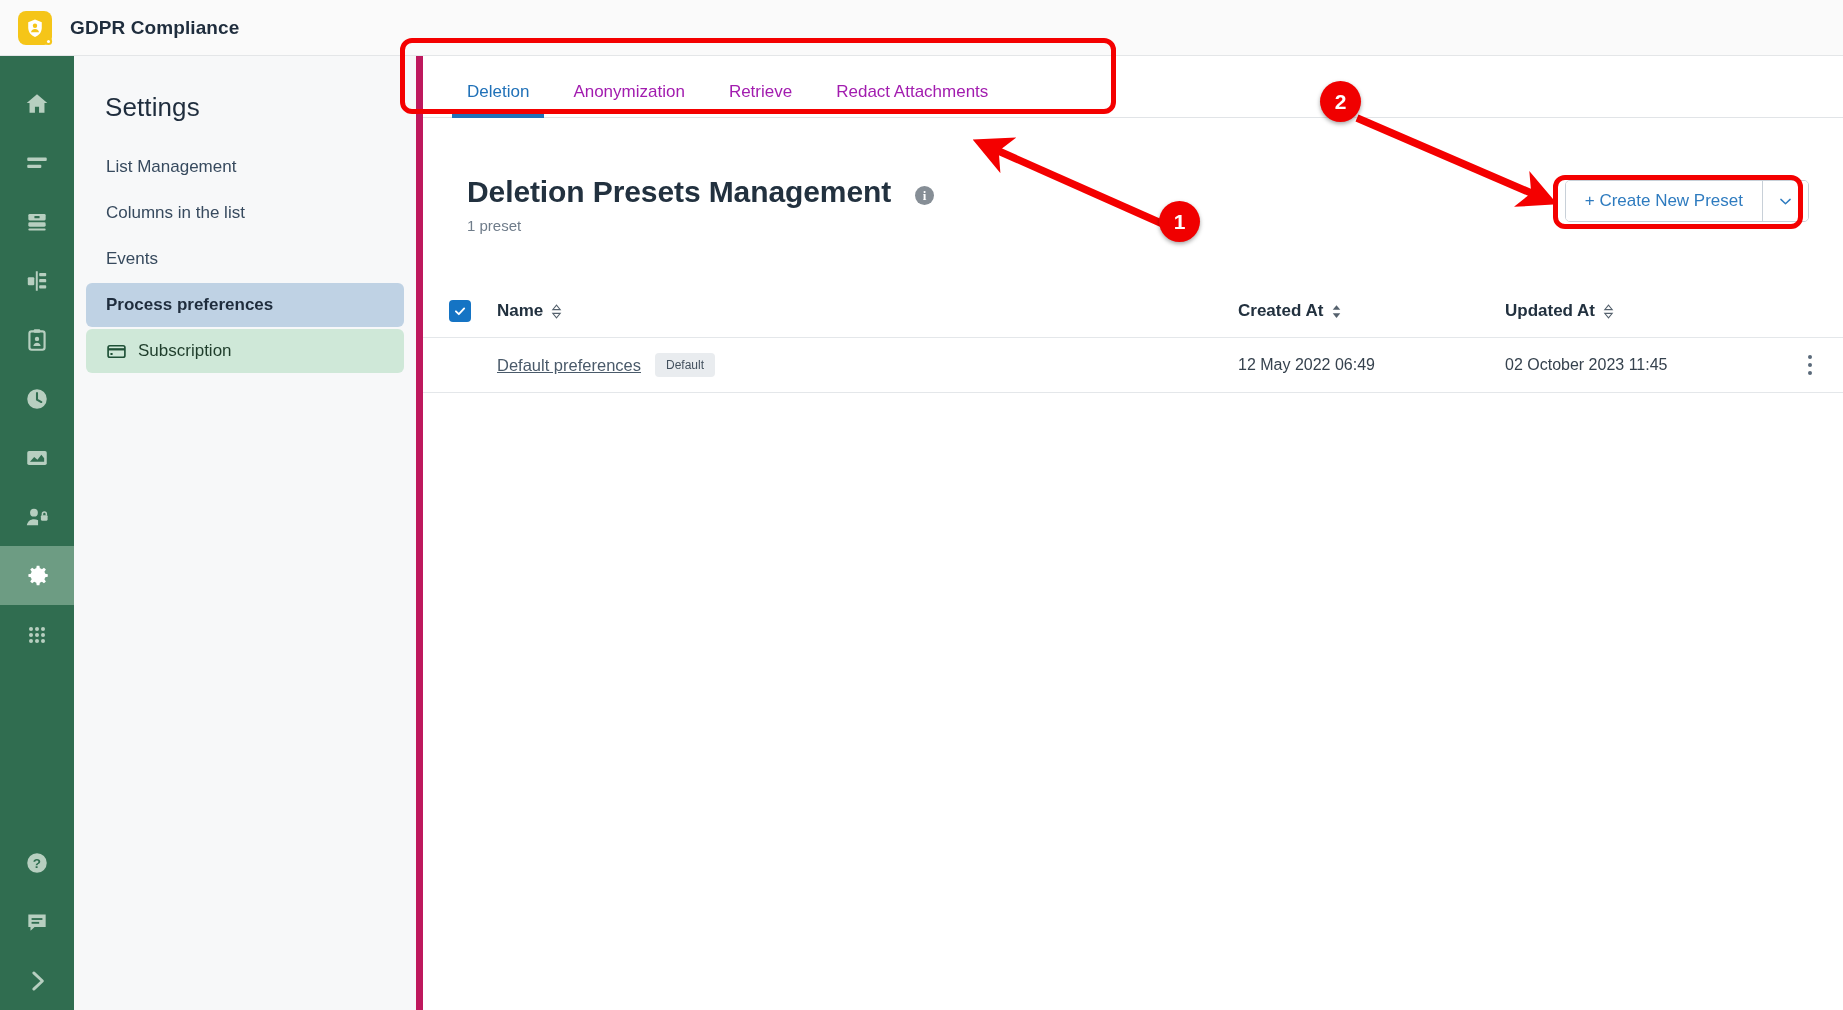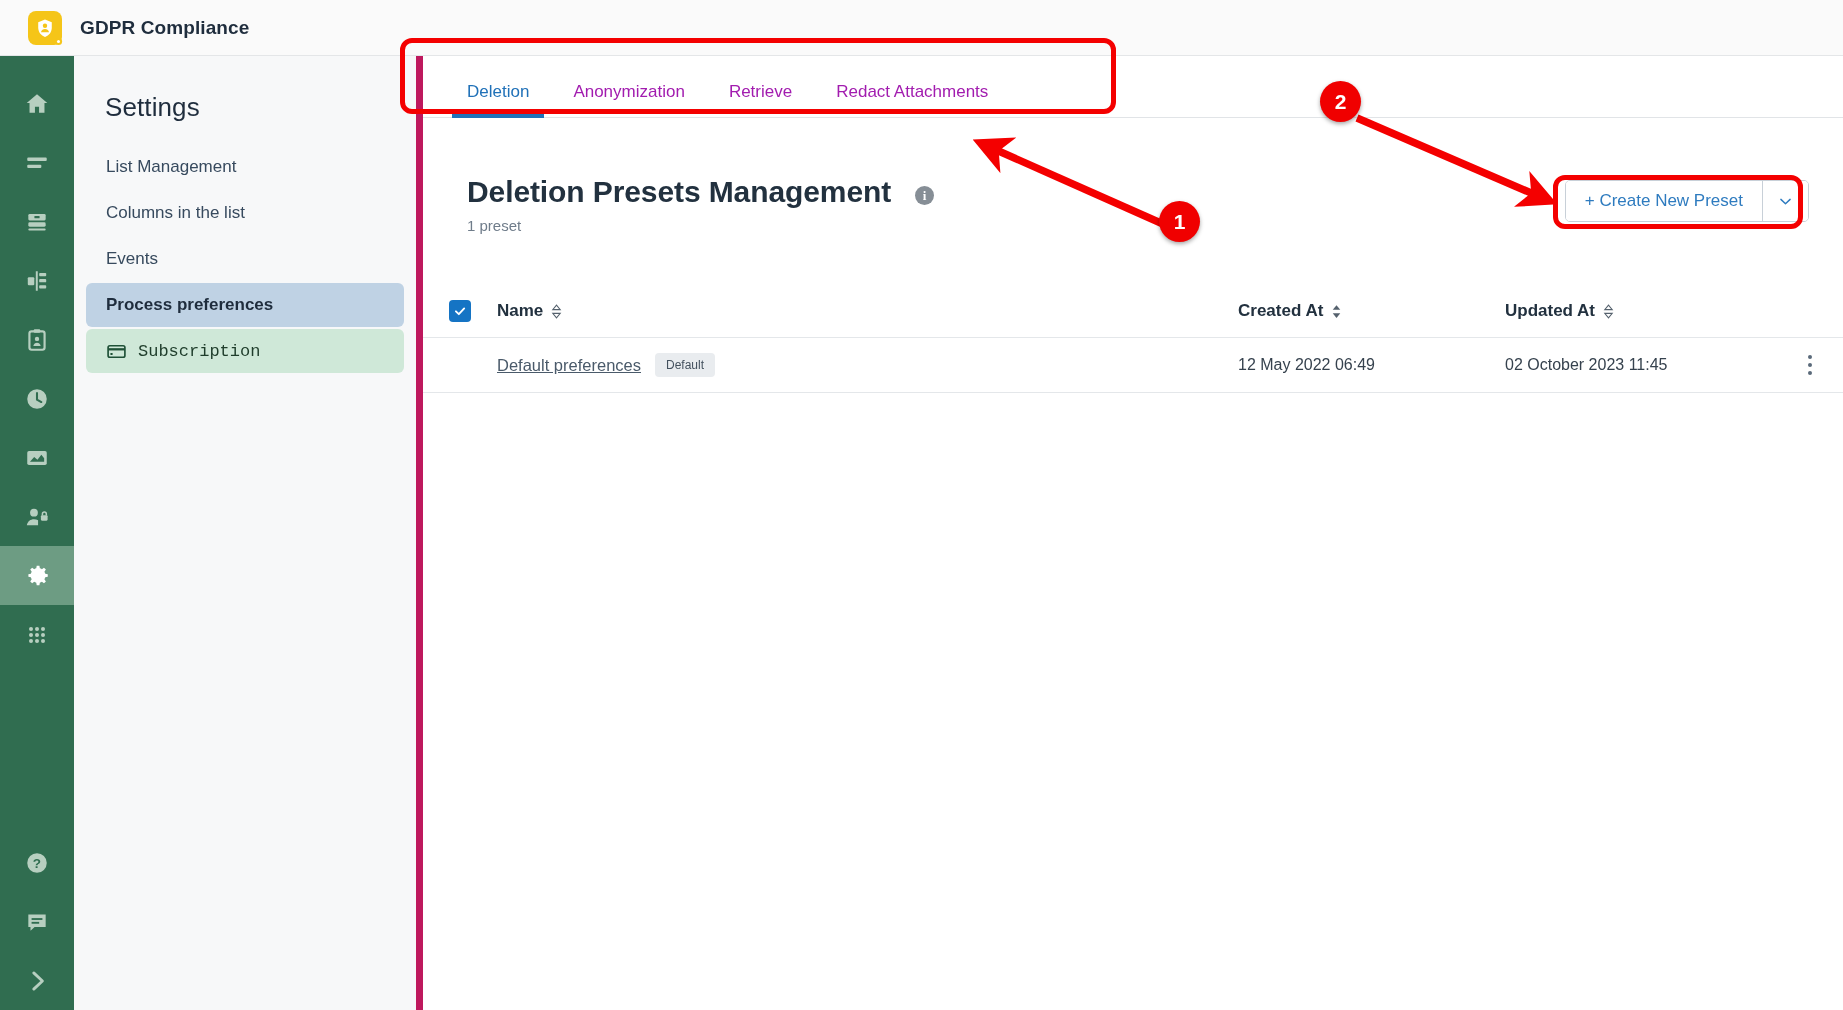--- a/index.html
+++ b/index.html
@@ -22,21 +22,21 @@
 
   
   .topbar {
     position: absolute;
     top: 0; left: 0;
     width: 1843px; height: 56px;
     background: #fafafa;
     border-bottom: 1px solid #e4e6e8;
     display: flex;
     align-items: center;
-    padding-left: 28px;
+    padding-left: 18px;
   }
   .app-logo {
     width: 34px; height: 34px;
     border-radius: 8px;
     background: #f5c518;
     display: flex; align-items: center; justify-content: center;
     position: relative;
     flex: 0 0 auto;
   }
   .app-logo svg { display:block; }
@@ -100,21 +100,20 @@
     gap: 11px;
   }
   .nav-item.selected {
     background: #bfd2e4;
     color: #1f2d3d;
     font-weight: bold;
   }
   .nav-item.greened {
     background: #cfe8d8;
     color: #1f3d2b;
-    font-family: Liberation Mono, monospace;
   }
   .nav-item .navicon { display: flex; align-items: center; }
 
   
   .main {
     position: absolute;
     top: 56px; left: 423px;
     width: 1420px; height: 954px;
     background: #ffffff;
   }

